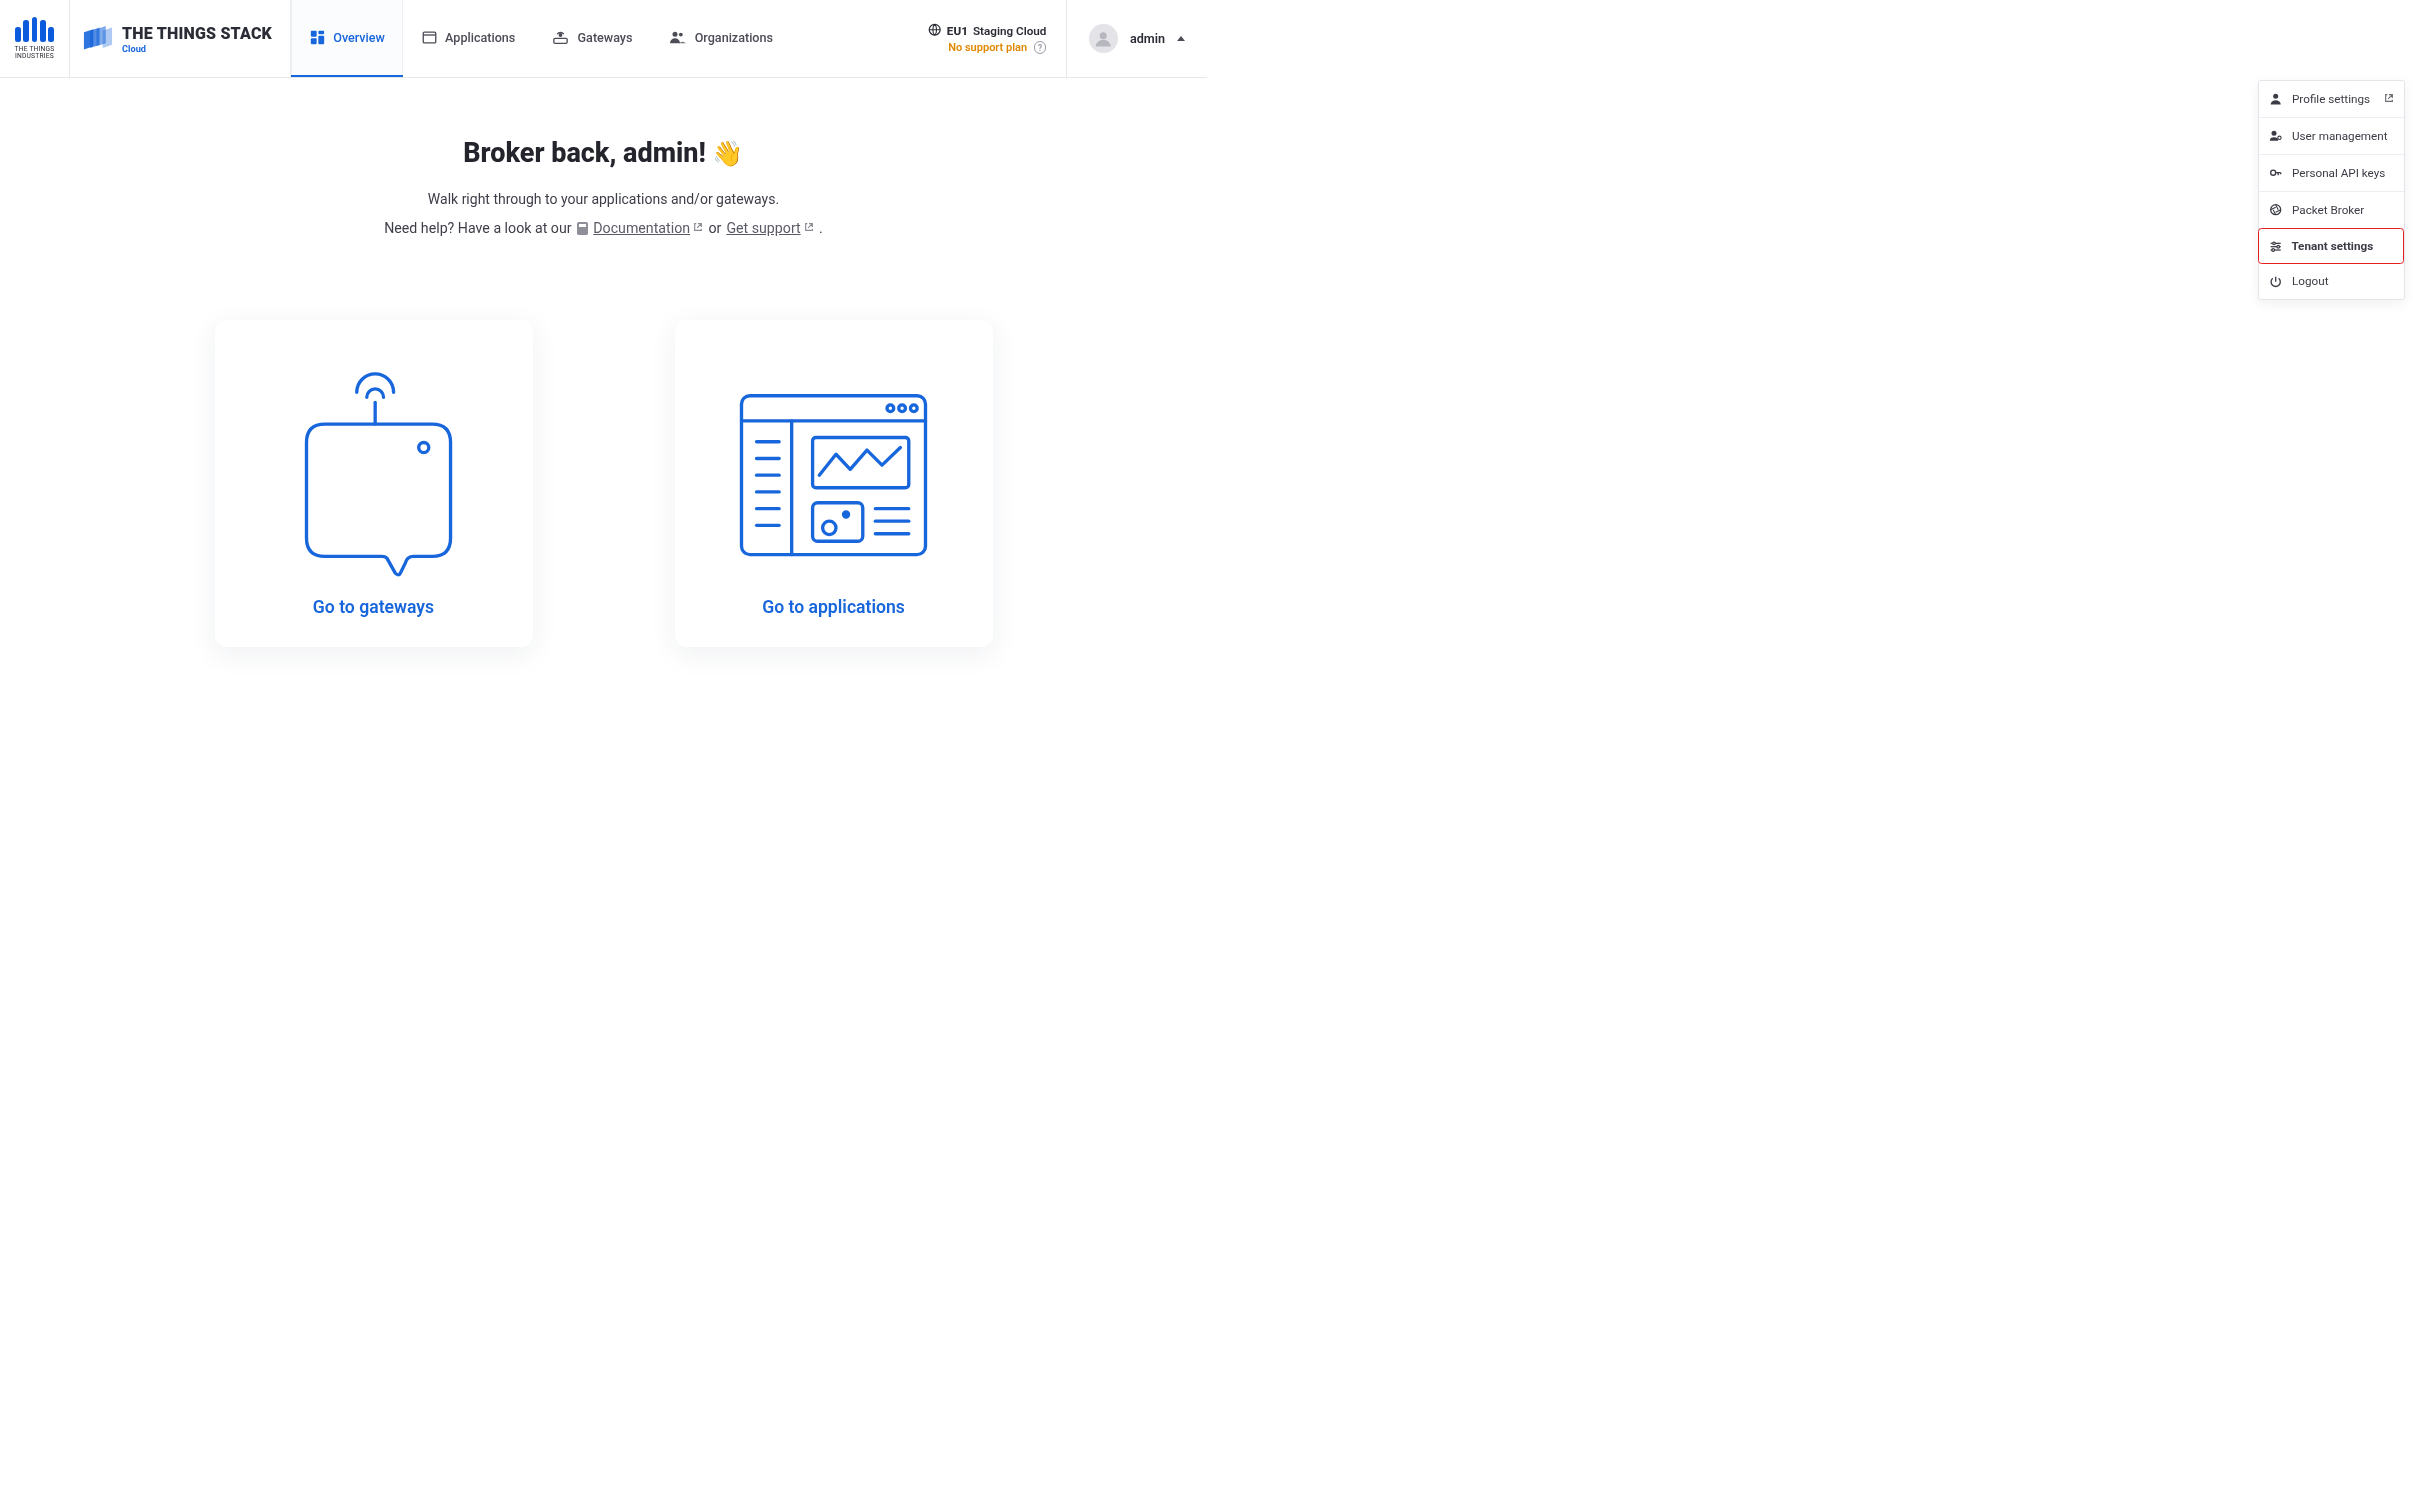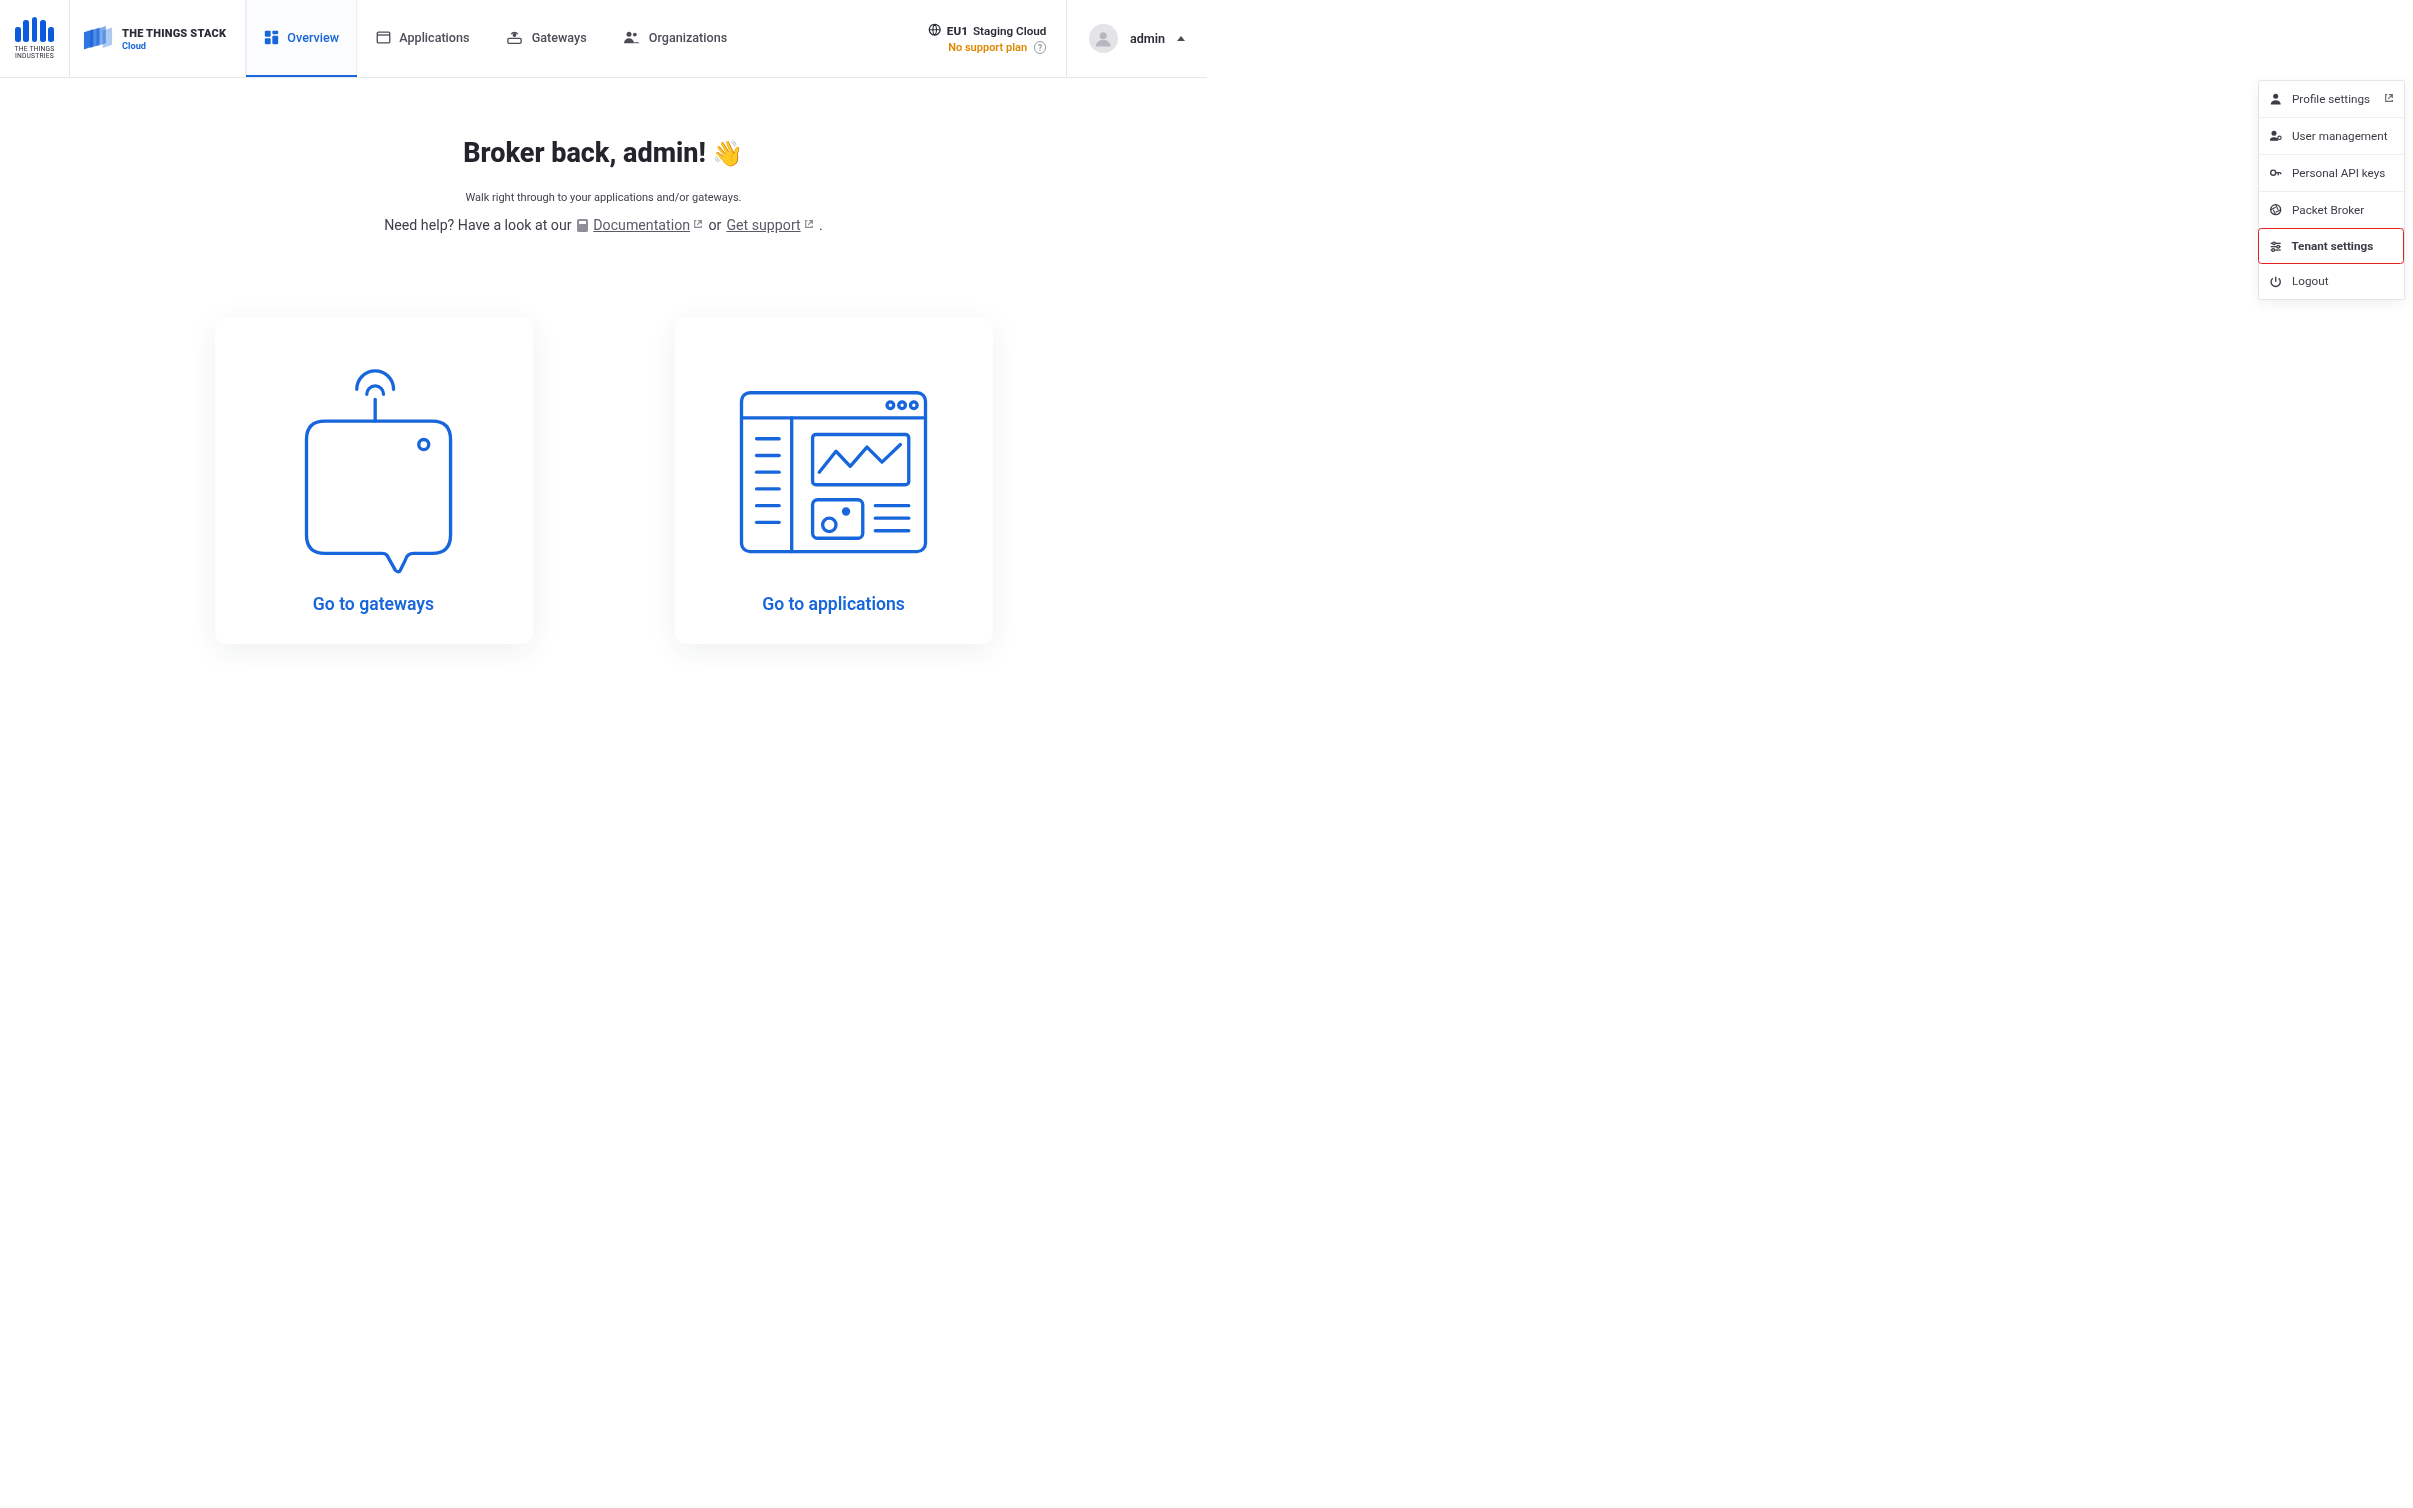--- a/index.html
+++ b/index.html
@@ -54,21 +54,21 @@
     align-items: center;
     padding: 0 18.4px 0 11.7px;
     gap: 8.4px;
     border-right: 0.8px solid #ececf0;
   }
   .brand-icon {
     width: 32px;
     height: 25px;
     position: relative;
   }
-  .brand-text .line1 { font-size: 11px; font-weight: 900; letter-spacing: 0.2px; }
+  .brand-text .line1 { font-size: 16px; font-weight: 900; letter-spacing: 0.2px; }
   .brand-text .line2 { font-size: 9.2px; font-weight: 700; color: #1866db; }
 
   .nav-tabs {
     display: flex;
     align-items: stretch;
   }
   .nav-tab {
     display: flex;
     align-items: center;
     gap: 8.4px;
@@ -183,21 +183,21 @@
   }
   .welcome {
     font-size: 27px;
     font-weight: 800;
     display:flex; align-items:center; gap:6.7px;
     color:#23242c;
   }
   .wave { font-size: 25px; }
   .sub {
     margin-top: 22px;
-    font-size: 11px;
+    font-size: 14px;
     color: #3d3e48;
     text-align: right;
   }
   .help-line {
     margin-top: 13.4px;
     font-size: 14.2px;
     color: #3d3e48;
     display:flex; align-items:center; gap:5px;
   }
   .ulink {

